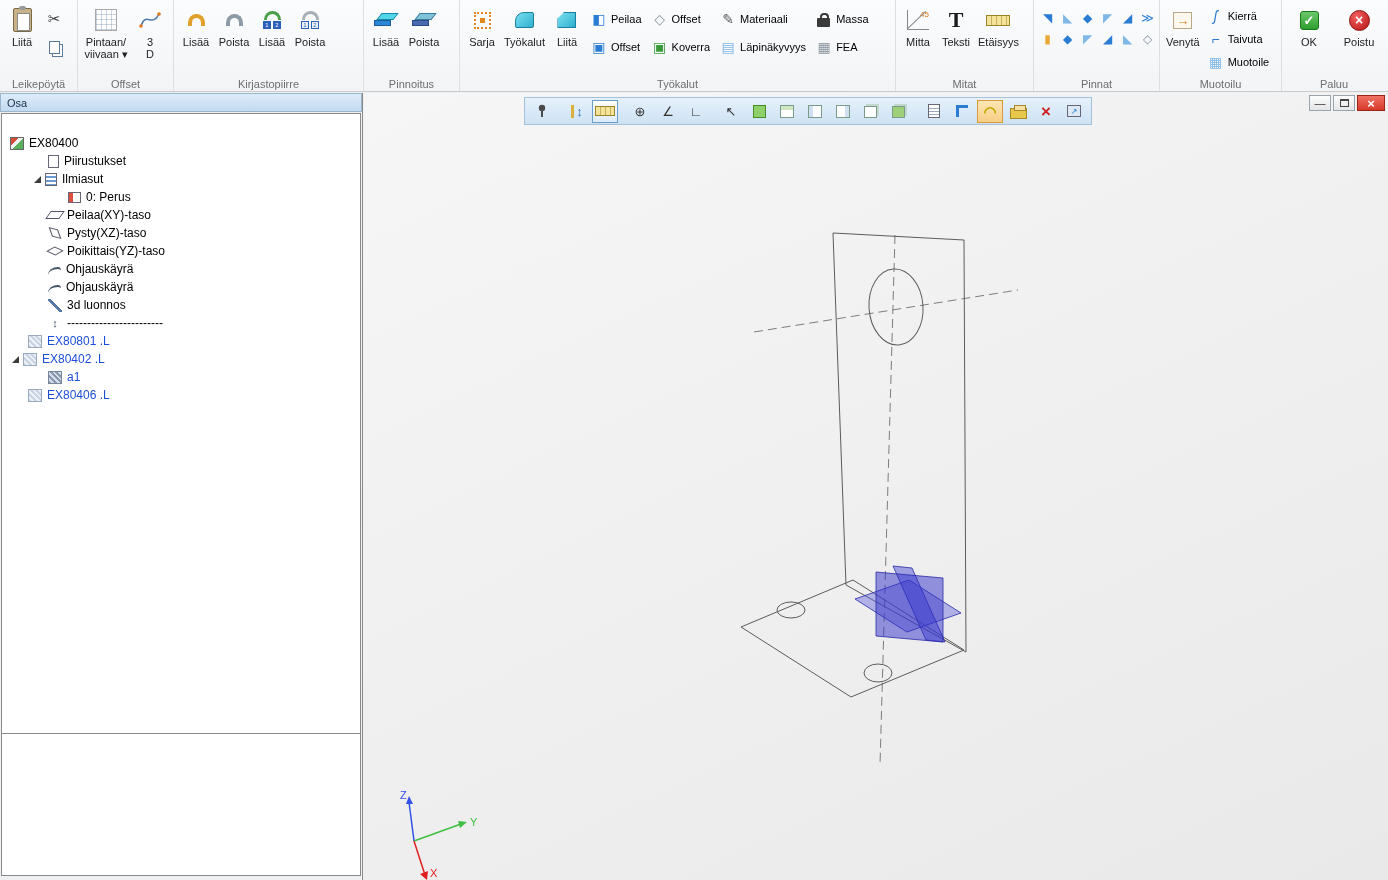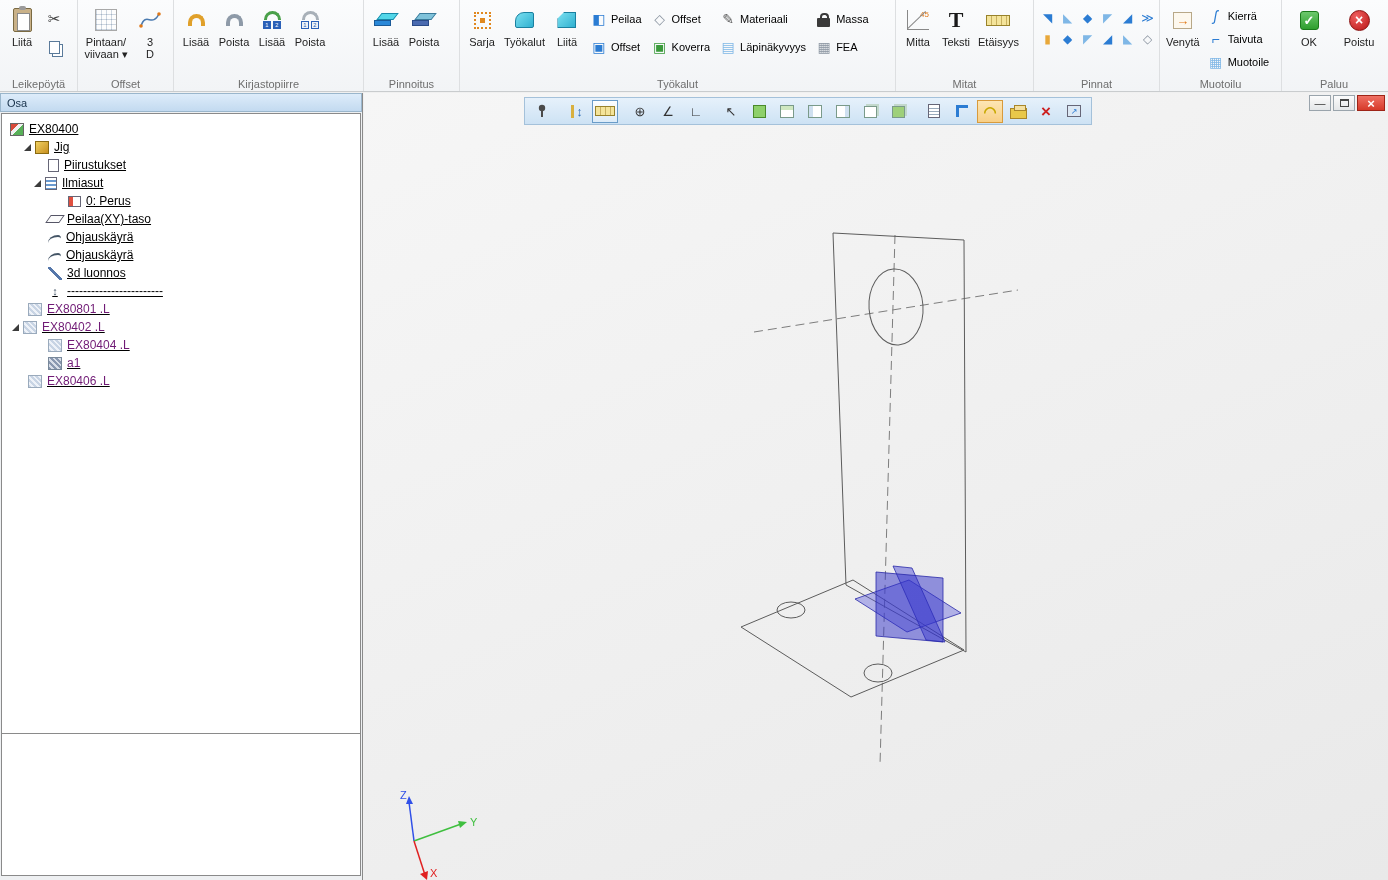--- a/index.html
+++ b/index.html
@@ -69,27 +69,27 @@
       color:#e07818; font-weight:bold; font-size:13px; line-height:15px; text-align:center; }
   .ic-ok { width:19px; height:19px; border-radius:3px; background:linear-gradient(#6cc86c,#2e9e2e); border:1px solid #1a7a1a;
       color:#fff; font-size:13px; line-height:18px; text-align:center; font-weight:bold; }
   .ic-exit { width:21px; height:21px; border-radius:50%; background:radial-gradient(circle at 35% 30%,#f06060,#b81414); border:1px solid #8a0e0e;
       color:#fff; font-size:14px; line-height:19px; text-align:center; font-weight:bold; }
 
   
   .panel { position:absolute; top:93px; left:0; width:363px; bottom:0; background:#eef0f2; border-right:1px solid #8a8a8a; }
   .panel-header { height:19px; background:linear-gradient(#ddecfa,#c3daf0); border:1px solid #9ab6cc;
       font-size:11px; color:#17314a; padding:3px 6px 0 6px; }
-  .tree-box { position:absolute; top:20px; left:1px; right:1px; height:640px; background:#fff; border:1px solid #8a8a8a; padding-top:6px; overflow:hidden;text-decoration:underline; }
+  .tree-box { position:absolute; top:20px; left:1px; right:1px; height:640px; background:#fff; border:1px solid #8a8a8a; padding-top:20px; overflow:hidden; }
   .lower-box { position:absolute; top:640px; left:1px; right:1px; height:143px; background:#fff; border:1px solid #8a8a8a; }
   .trow { display:flex; align-items:center; height:18px; white-space:nowrap; }
   .texp { width:0; height:0; border-left:7px solid transparent; border-bottom:7px solid #3c3c3c; margin-right:4px; flex:none; }
   .tico { width:14px; height:13px; margin-right:5px; flex:none; }
   .tlabel { font-size:12px; color:#000; }
-  .muted .tlabel { color:#701a75; }
+  .muted .tlabel { color:#1d4ed8; }
   .i-part { background:linear-gradient(135deg,#d84a3a 0 34%,#f2f2f2 34% 56%,#58b058 56%); border:1px solid #666; }
   .i-jig { background:linear-gradient(135deg,#f0d060,#c89020); border:1px solid #8a6a10; }
   .i-page { width:11px; height:13px; background:#fff; border:1px solid #667; }
   .i-list { width:12px; height:13px; border:1px solid #667;
       background:linear-gradient(#fff 0 2px,#6a9ad0 2px 4px,#fff 4px 6px,#6a9ad0 6px 8px,#fff 8px 10px,#6a9ad0 10px 11px,#fff 11px); }
   .i-table { width:13px; height:11px; border:1px solid #667;
       background:linear-gradient(90deg,#e05040 0 4px,#fff 4px), linear-gradient(#fff,#fff); }
   .i-plane { width:14px; height:8px; border:1px solid #556; background:#fbfbfb; transform:skewX(-35deg); }
   .i-plane.v { transform:rotate(70deg) skewX(-35deg); }
   .i-plane.p { transform:rotate(25deg) skewX(-35deg); }
@@ -418,45 +418,52 @@
   </div>
 
   <div class="panel">
     <div class="panel-header">Osa</div>
     <div class="tree-box">
 
       <div class="trow" style="padding-left:8px">
         <span class="tico i-part"></span>
         <span class="tlabel">EX80400</span>
       </div>
-      <div class="trow" style="padding-left:22px">
-        <span class="texp"></span>
-        <span class="tico i-jig"></span>
-        <span class="tlabel">Jig</span>
-      </div>
       <div class="trow" style="padding-left:46px">
         <span class="tico i-page"></span>
         <span class="tlabel">Piirustukset</span>
       </div>
       <div class="trow" style="padding-left:32px">
         <span class="texp"></span>
         <span class="tico i-list"></span>
         <span class="tlabel">Ilmiasut</span>
       </div>
       <div class="trow" style="padding-left:66px">
         <span class="tico i-table"></span>
         <span class="tlabel">0: Perus</span>
       </div>
       <div class="trow" style="padding-left:46px">
         <span class="tico" style="border:none;background:none;display:flex;align-items:center">
             <span class="i-plane"></span>
           </span>
         <span class="tlabel">Peilaa(XY)-taso</span>
       </div>
       <div class="trow" style="padding-left:46px">
+        <span class="tico" style="display:flex;align-items:center;justify-content:center">
+            <span class="i-plane v" style="width:10px"></span>
+          </span>
+        <span class="tlabel">Pysty(XZ)-taso</span>
+      </div>
+      <div class="trow" style="padding-left:46px">
+        <span class="tico" style="display:flex;align-items:center;justify-content:center">
+            <span class="i-plane p" style="width:10px"></span>
+          </span>
+        <span class="tlabel">Poikittais(YZ)-taso</span>
+      </div>
+      <div class="trow" style="padding-left:46px">
         <span class="tico i-curve"></span>
         <span class="tlabel">Ohjauskäyrä</span>
       </div>
       <div class="trow" style="padding-left:46px">
         <span class="tico i-curve"></span>
         <span class="tlabel">Ohjauskäyrä</span>
       </div>
       <div class="trow" style="padding-left:46px">
         <span class="tico i-sketch"></span>
         <span class="tlabel">3d luonnos</span>
@@ -466,24 +473,20 @@
         <span class="tlabel">------------------------</span>
       </div>
       <div class="trow muted" style="padding-left:26px">
         <span class="tico i-ghost"></span>
         <span class="tlabel">EX80801 .L</span>
       </div>
       <div class="trow muted" style="padding-left:10px">
         <span class="texp"></span>
         <span class="tico i-ghost"></span>
         <span class="tlabel">EX80402 .L</span>
-      </div>
-      <div class="trow muted" style="padding-left:46px">
-        <span class="tico i-ghost"></span>
-        <span class="tlabel">EX80404 .L</span>
       </div>
       <div class="trow muted" style="padding-left:46px">
         <span class="tico i-hatch"></span>
         <span class="tlabel">a1</span>
       </div>
       <div class="trow muted" style="padding-left:26px">
         <span class="tico i-ghost"></span>
         <span class="tlabel">EX80406 .L</span>
       </div>
 

